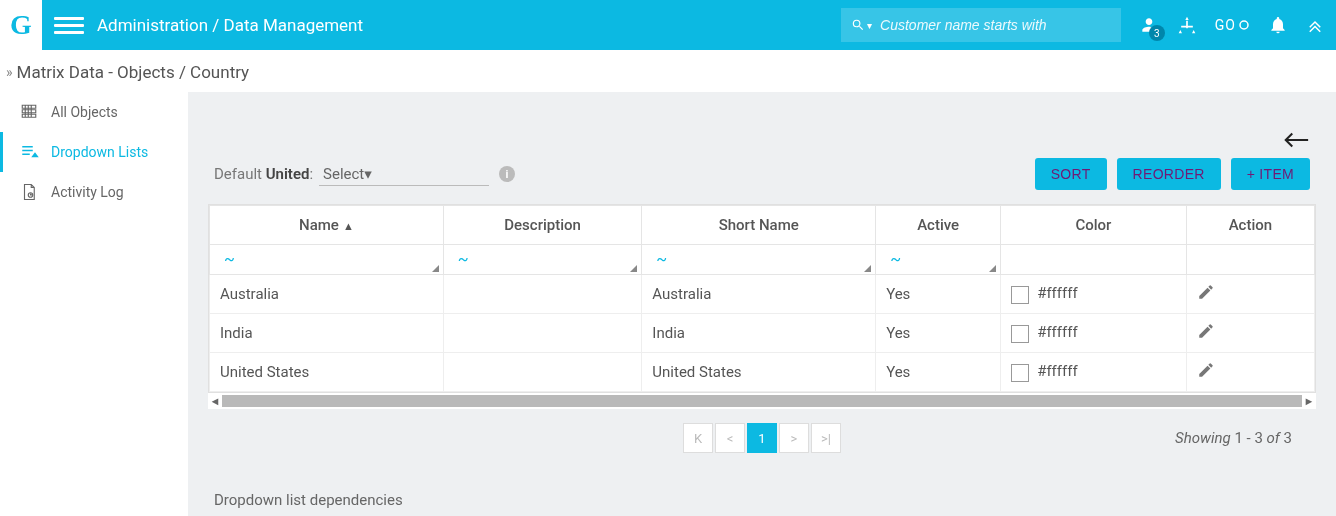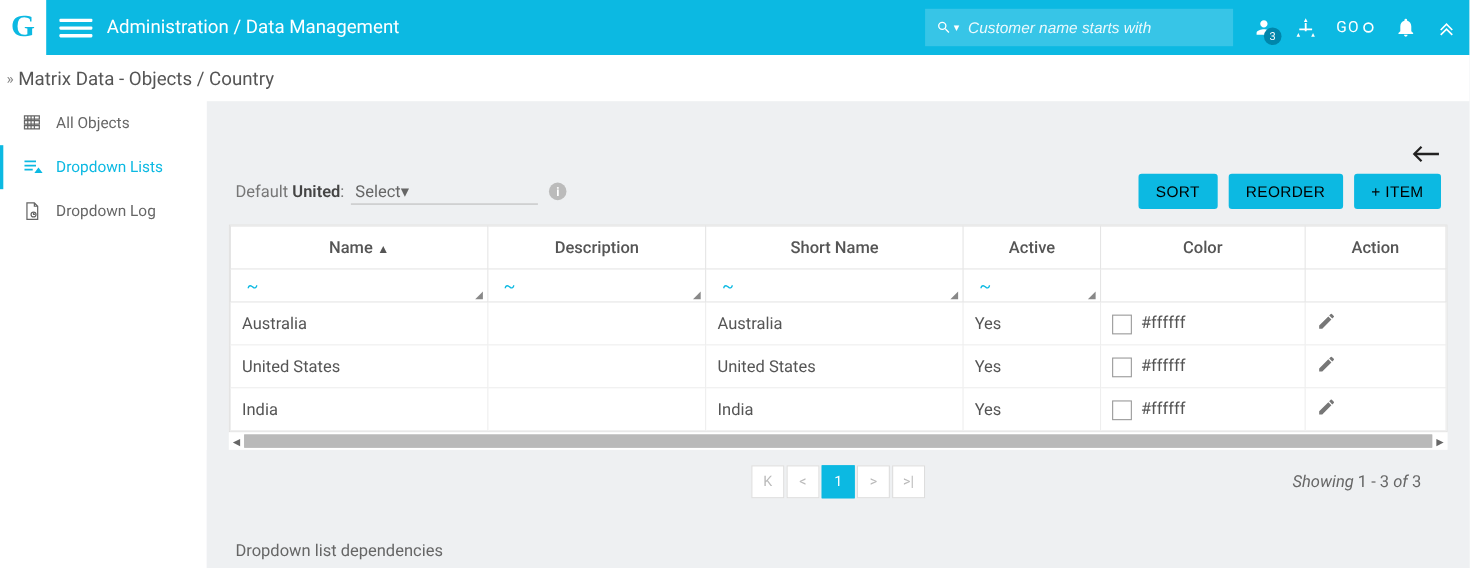--- a/index.html
+++ b/index.html
@@ -38,21 +38,21 @@
   .content { flex:1; background:#eef0f2; padding: 0; position:relative; }
   .backarrow { position:absolute; top:38px; right:26px; cursor:pointer; }
   .backarrow svg { width:28px; height:20px; stroke:#222; fill:none; stroke-width:2.2; }
   
   .controls-row { display:flex; align-items:center; padding: 66px 26px 14px 26px; }
   .default-label { color:#777; font-size:15px; }
   .default-label b { color:#444; font-weight:600; }
   .default-select { margin-left:6px; border:none; border-bottom:1px solid #bbb; background:transparent; width:170px; display:inline-flex; justify-content:flex-start; color:#666; font-size:15px; padding: 2px 4px; cursor:pointer;}
   .info-i { margin-left:10px; width:16px; height:16px; border-radius:50%; background:#bbb; color:#fff; display:inline-flex; align-items:center; justify-content:center; font-size:11px; font-weight:bold; cursor:pointer;}
   .controls-spacer { flex:1; }
-  .btn { background:#0cb9e2; color:#000000; border:none; padding: 8px 16px; font-size:14px; font-weight:500; border-radius:3px; margin-left:10px; cursor:pointer; letter-spacing:0.3px;}
+  .btn { background:#0cb9e2; color:#701a75; border:none; padding: 8px 16px; font-size:14px; font-weight:500; border-radius:3px; margin-left:10px; cursor:pointer; letter-spacing:0.3px;}
   
   
   .tablewrap { margin: 0 20px; background:#fff; border:1px solid #e0e0e0; }
   table { width:100%; border-collapse: collapse; }
   th { text-align:center; font-weight:500; color:#555; padding:10px 8px; border:1px solid #e5e5e5; font-size:15px; }
   th.name { text-align:center; }
   .sortarrow { font-size:11px; margin-left:4px; }
   .filterrow td { border:1px solid #e5e5e5; padding:0; height:30px; position:relative; }
   .filtercell { color:#0cb9e2; font-size:16px; padding-left:14px; position:relative; height:100%; display:flex; align-items:center;}
   .filtercell .tri { position:absolute; bottom:2px; right:4px; width:0; height:0; border-left:7px solid transparent; border-bottom:7px solid #888;}
@@ -142,21 +142,21 @@
           <path d="M3 5h14M3 10h14M3 15h10M20 14l-3 4h6l-3-4z" stroke="currentColor" stroke-width="2" fill="currentColor"></path>
         </svg>
       <span>Dropdown Lists</span>
     </div>
     <div class="sidebar-item">
       <svg viewBox="0 0 24 24">
           <path d="M6 2h9l4 4v16H6V2zm9 0v4h4" fill="none" stroke="currentColor" stroke-width="1.5"></path>
           <circle cx="14" cy="16" r="3" fill="none" stroke="currentColor" stroke-width="1.5"></circle>
           <path d="M14 14v2h2" stroke="currentColor" stroke-width="1.5"></path>
         </svg>
-      <span>Dropdown Log</span>
+      <span>Activity Log</span>
     </div>
   </div>
 
   <div class="content">
     <div class="backarrow">
       <svg viewBox="0 0 30 20">
           <line x1="28" y1="10" x2="4" y2="10"></line>
           <polyline points="11,3 4,10 11,17"></polyline>
         </svg>
     </div>
@@ -221,33 +221,33 @@
               <td>Australia</td>
               <td></td>
               <td>Australia</td>
               <td>Yes</td>
               <td><span class="swatch" style="background:#ffffff"></span>#ffffff</td>
               <td><span class="edit-icon"><svg viewBox="0 0 24 24">
                     <path d="M3 17.25V21h3.75L17.81 9.94l-3.75-3.75L3 17.25zM20.71 7.04a1 1 0 000-1.41l-2.34-2.34a1 1 0 00-1.41 0l-1.83 1.83 3.75 3.75 1.83-1.83z"></path>
                   </svg></span></td>
             </tr>
             <tr>
-              <td>United States</td>
+              <td>India</td>
               <td></td>
-              <td>United States</td>
+              <td>India</td>
               <td>Yes</td>
               <td><span class="swatch" style="background:#ffffff"></span>#ffffff</td>
               <td><span class="edit-icon"><svg viewBox="0 0 24 24">
                     <path d="M3 17.25V21h3.75L17.81 9.94l-3.75-3.75L3 17.25zM20.71 7.04a1 1 0 000-1.41l-2.34-2.34a1 1 0 00-1.41 0l-1.83 1.83 3.75 3.75 1.83-1.83z"></path>
                   </svg></span></td>
             </tr>
             <tr>
-              <td>India</td>
+              <td>United States</td>
               <td></td>
-              <td>India</td>
+              <td>United States</td>
               <td>Yes</td>
               <td><span class="swatch" style="background:#ffffff"></span>#ffffff</td>
               <td><span class="edit-icon"><svg viewBox="0 0 24 24">
                     <path d="M3 17.25V21h3.75L17.81 9.94l-3.75-3.75L3 17.25zM20.71 7.04a1 1 0 000-1.41l-2.34-2.34a1 1 0 00-1.41 0l-1.83 1.83 3.75 3.75 1.83-1.83z"></path>
                   </svg></span></td>
             </tr>
           </tbody>
       </table>
     </div>
 

